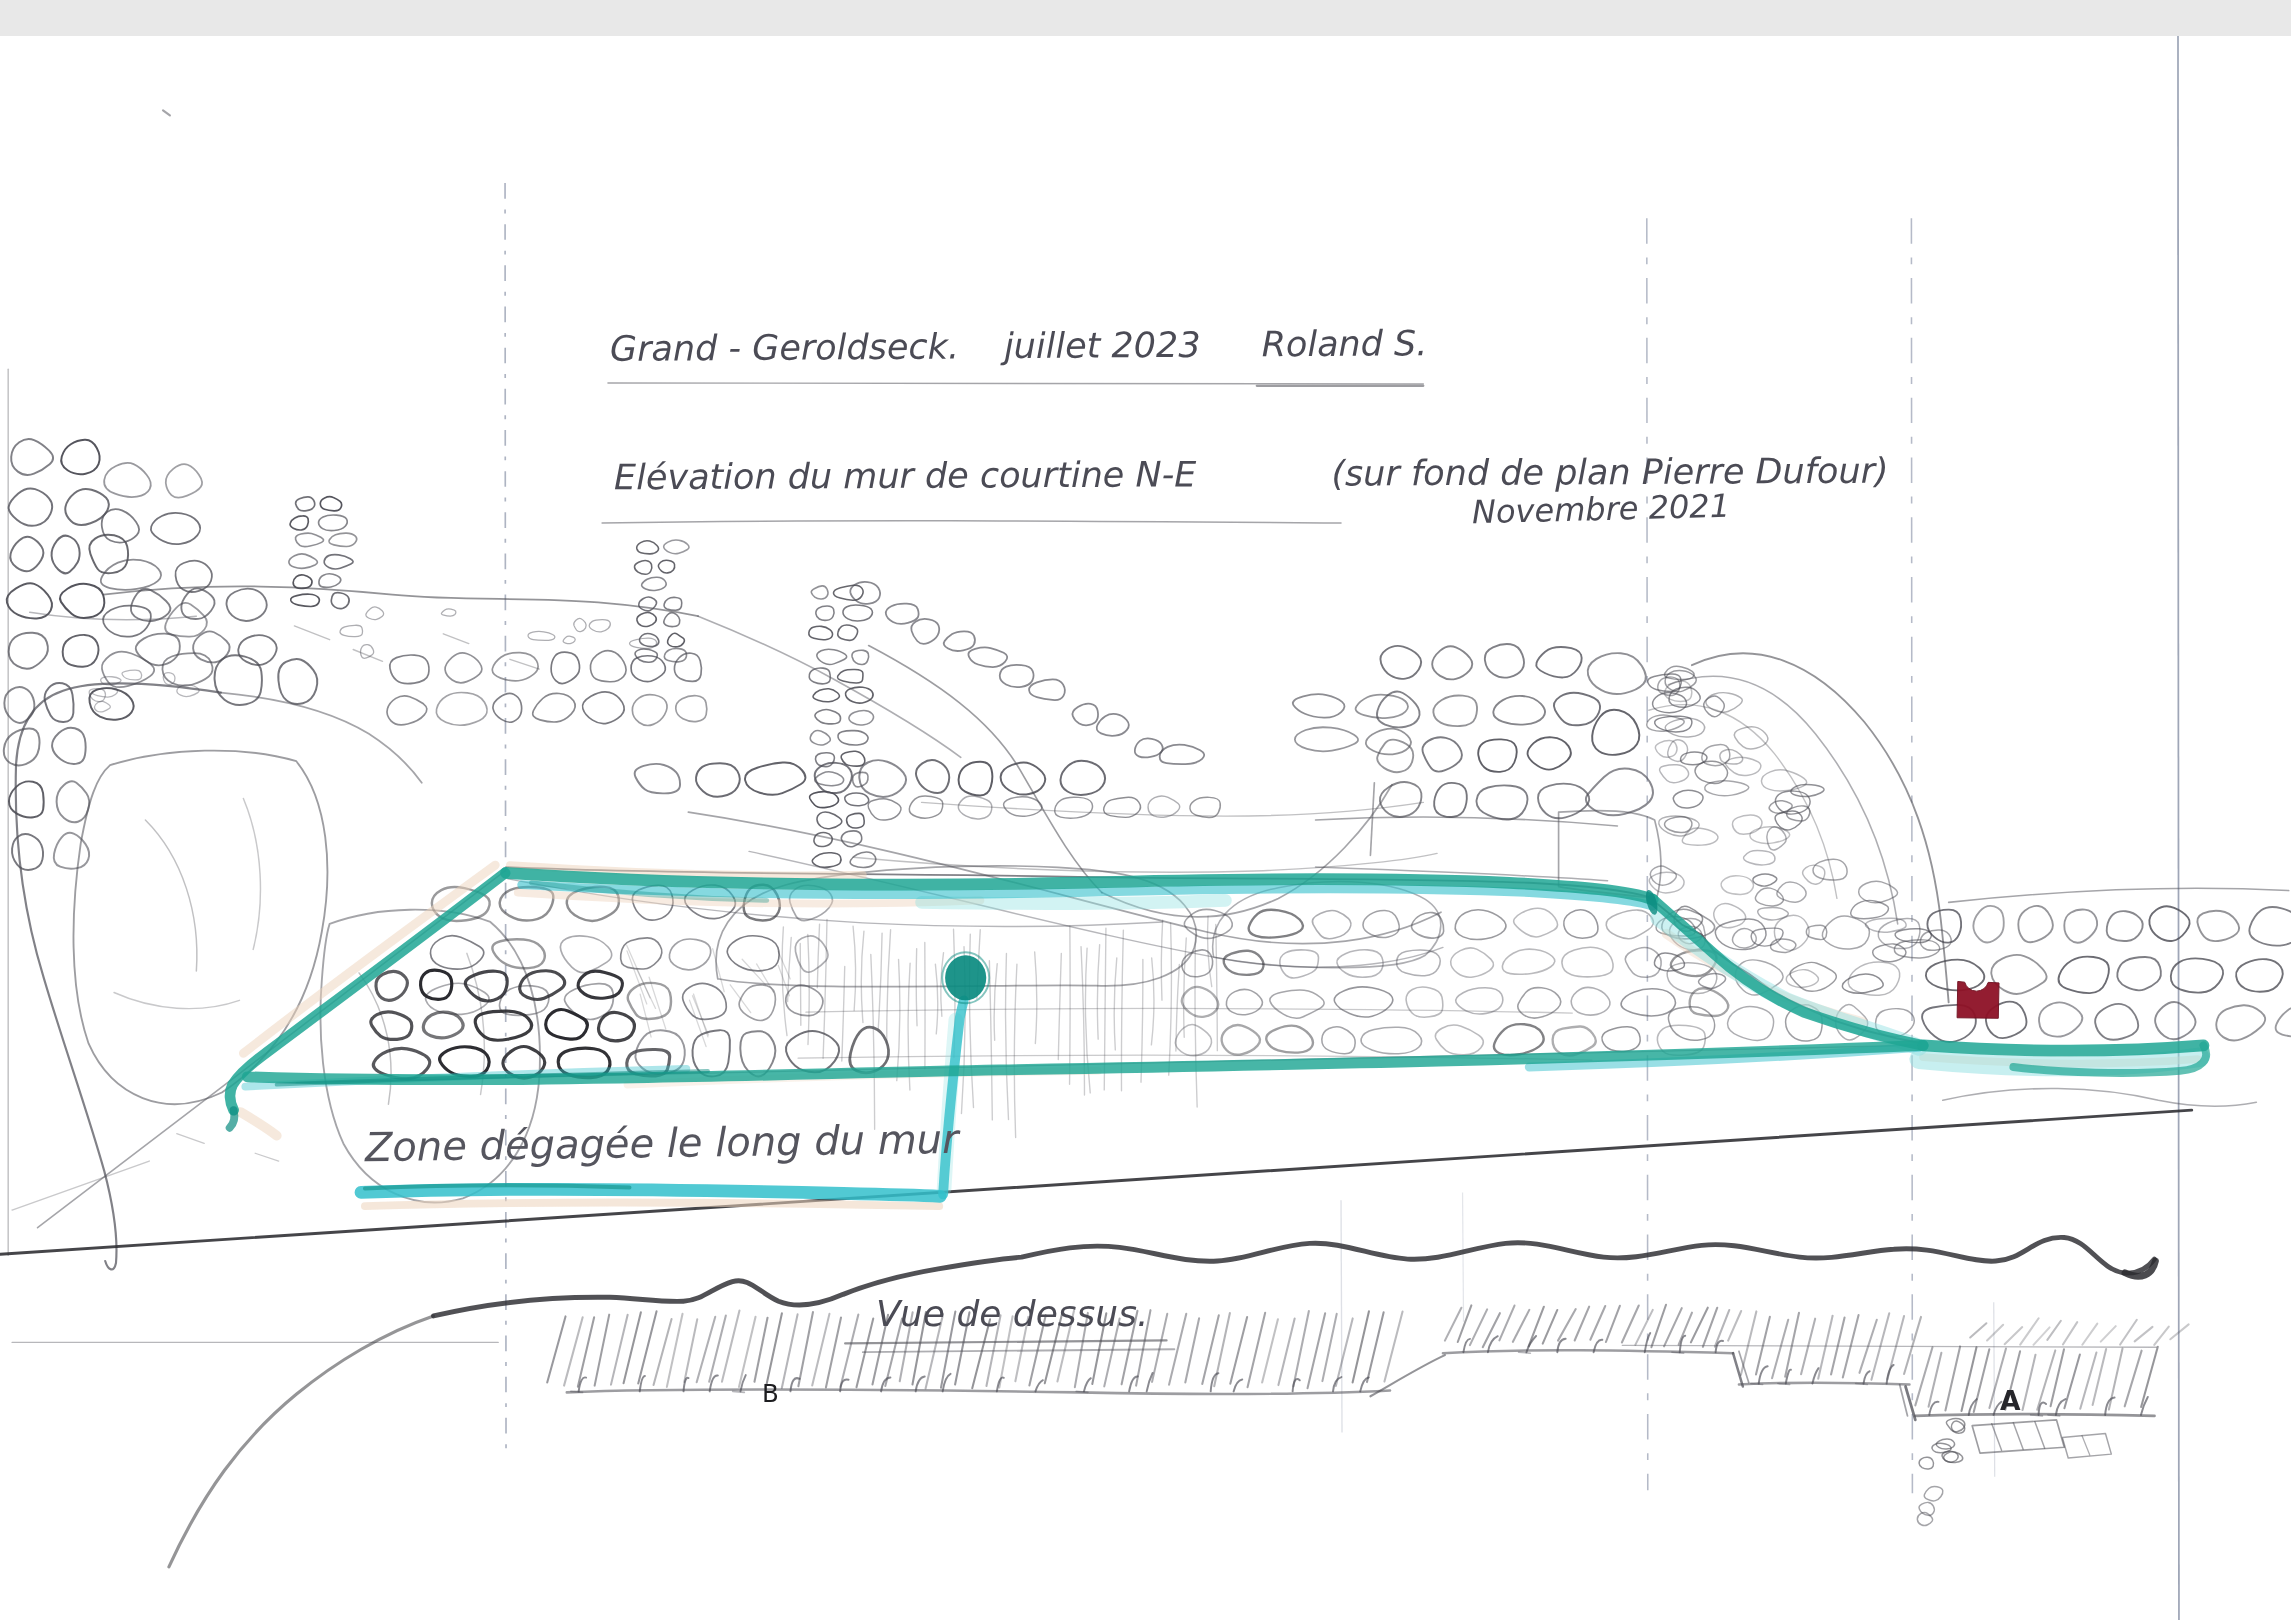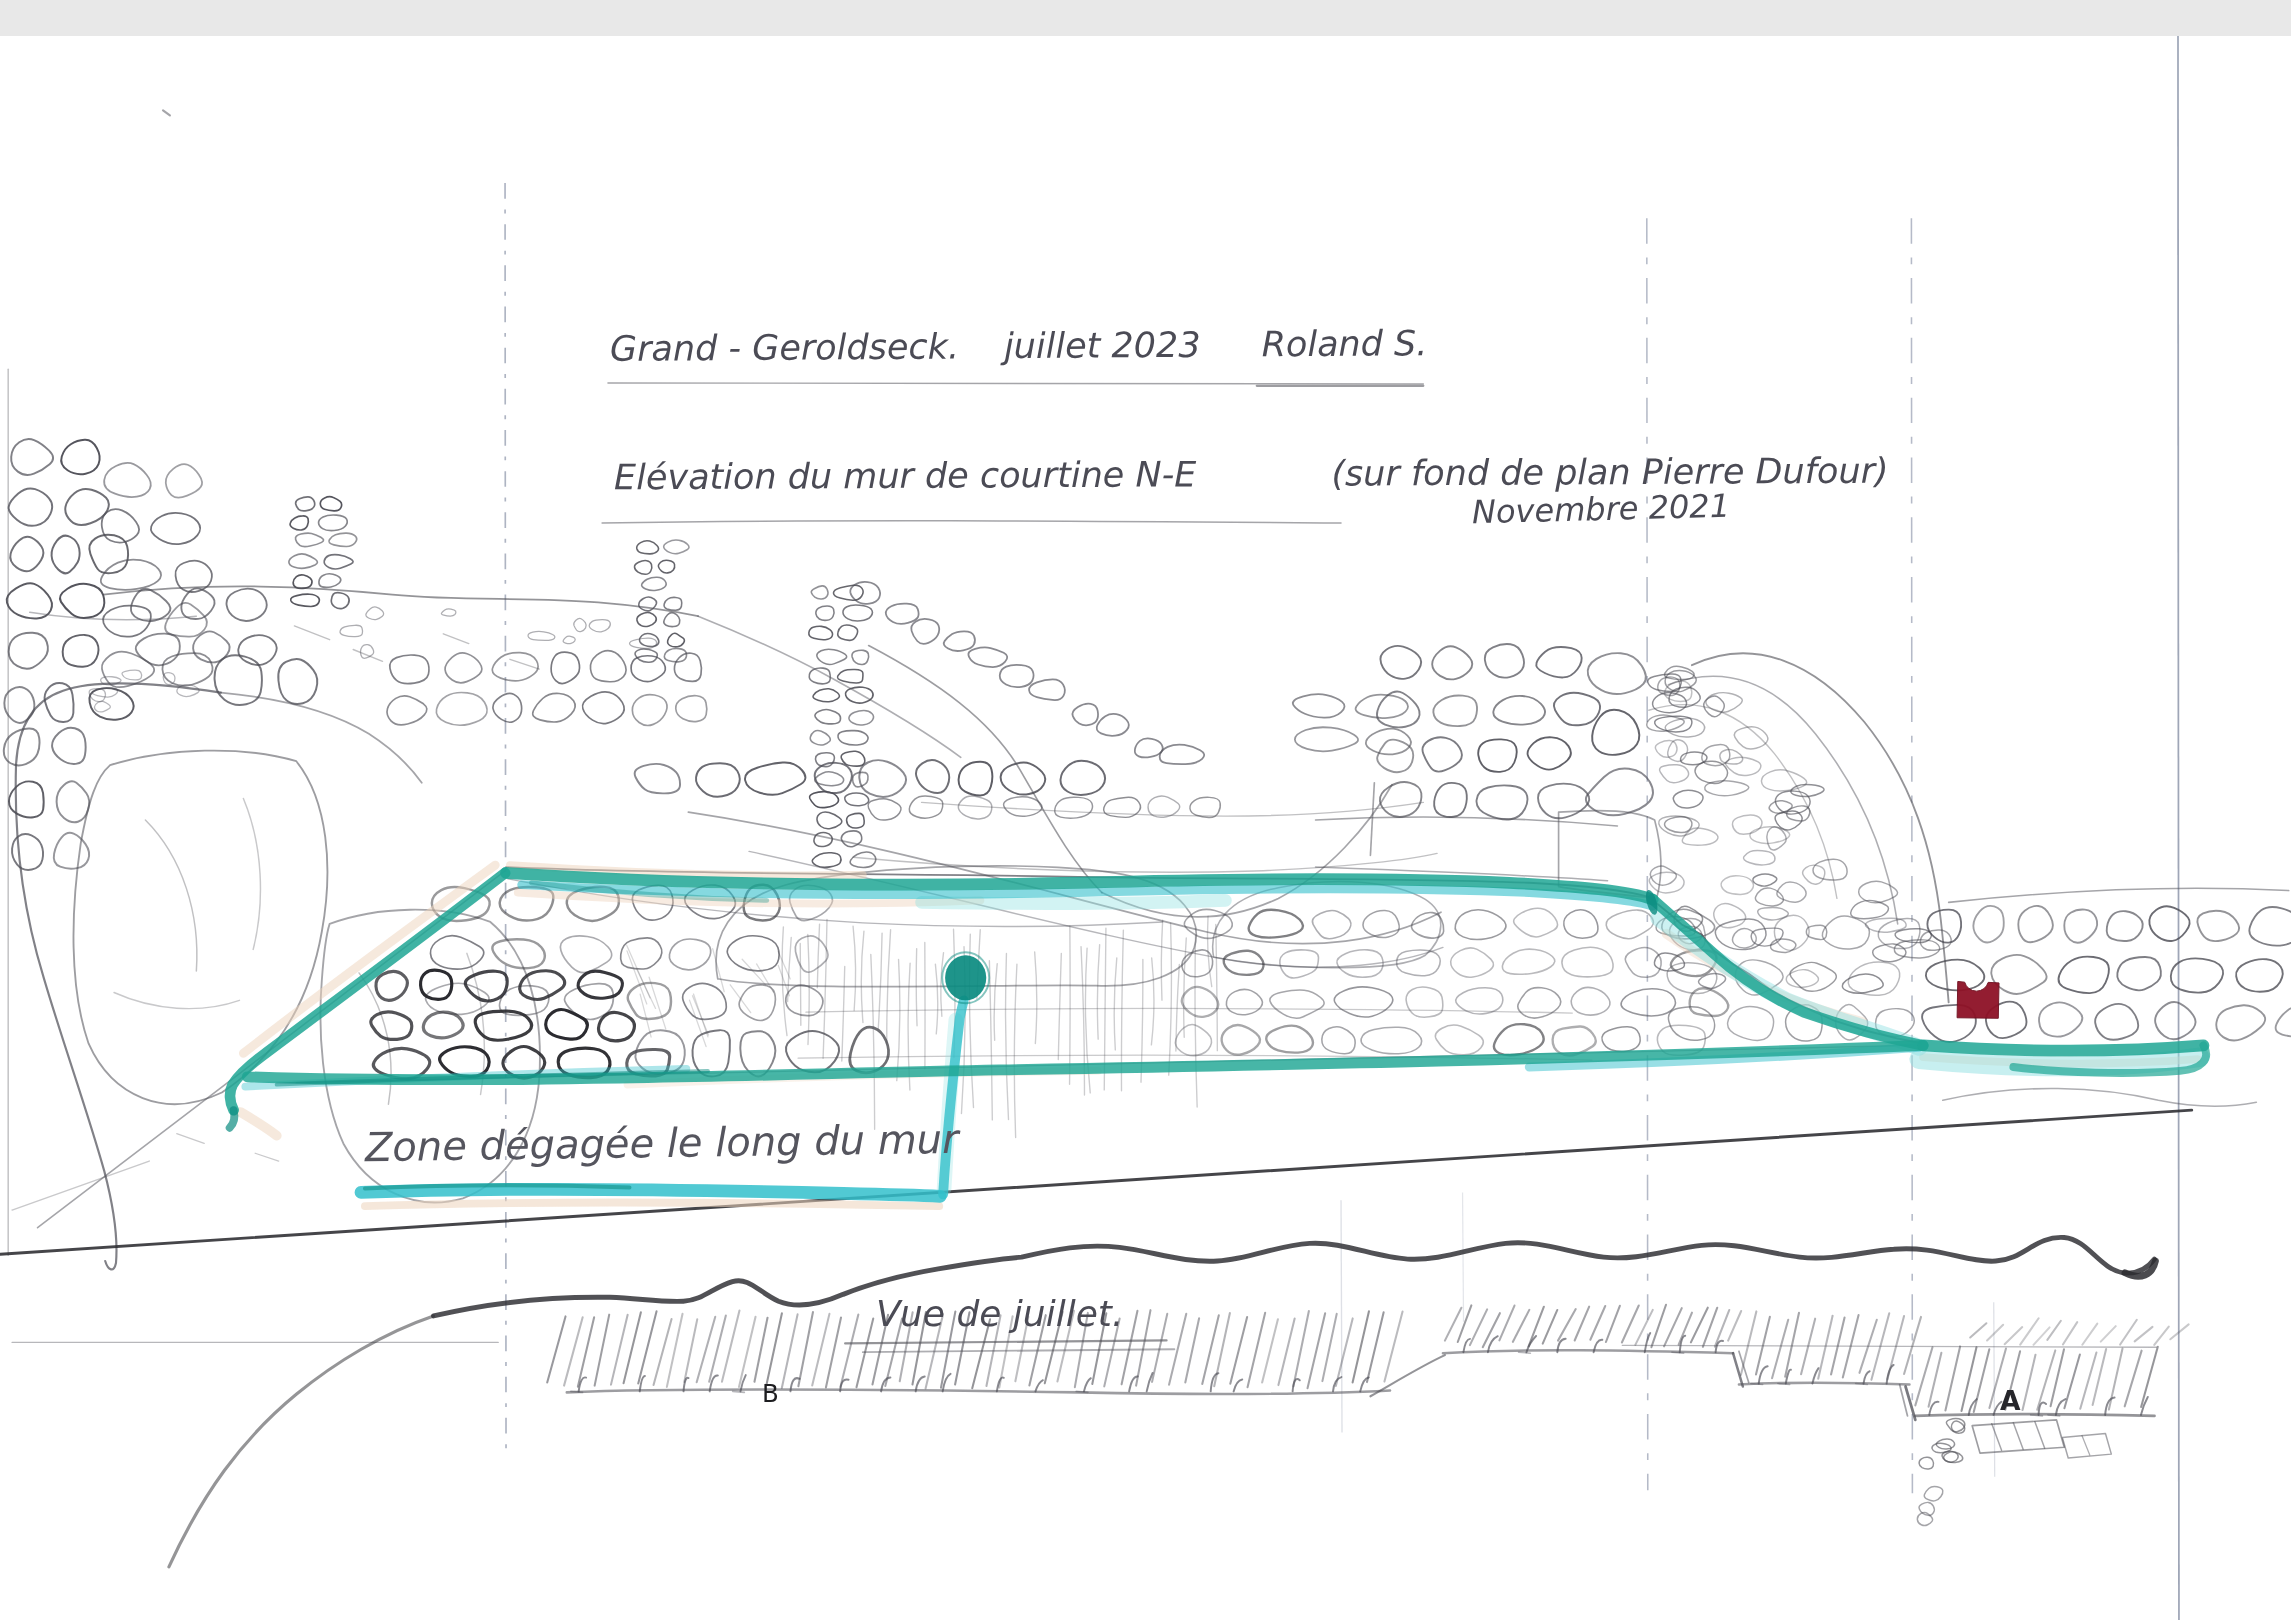--- a/index.html
+++ b/index.html
@@ -736,17 +736,17 @@
   <div class="hand t-title">
     <span class="gap1">Grand - Geroldseck.</span><span class="gap2">juillet 2023</span><span>Roland S.</span>
   </div>
 
   <div class="hand t-sub">
     <span>Elévation du mur de courtine N-E</span><span class="src">(sur fond de plan Pierre Dufour)</span>
   </div>
 
   <div class="hand t-nov">Novembre 2021</div>
   <div class="hand t-zone">Zone dégagée le long du mur</div>
-  <div class="hand t-vue">Vue de juillet.</div>
+  <div class="hand t-vue">Vue de dessus.</div>
   <div class="hand t-a">A</div>
   <div class="hand t-b">B</div>
 </div>
 
 
 </body></html>

